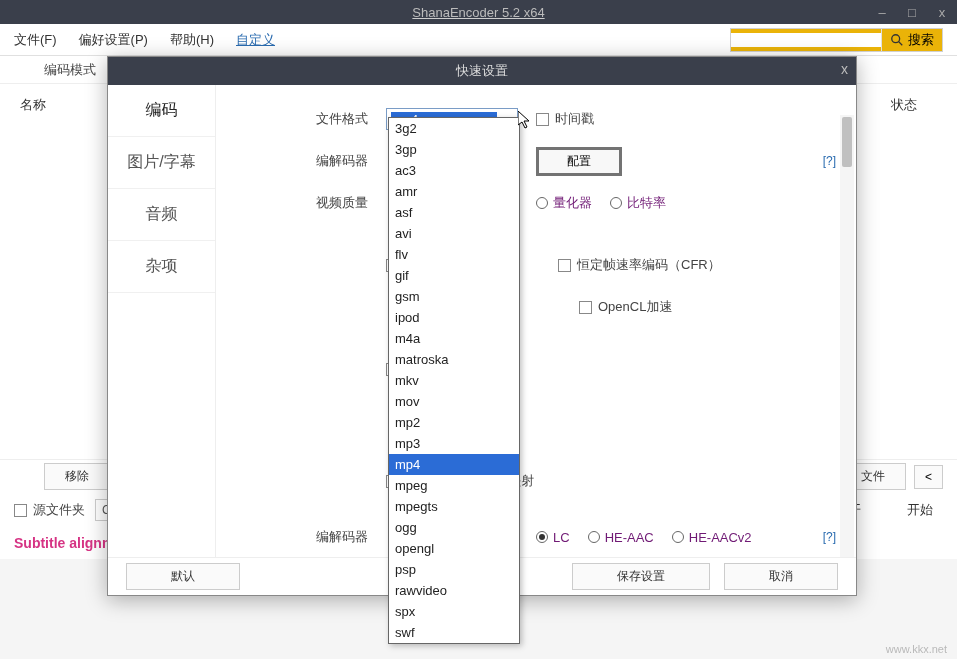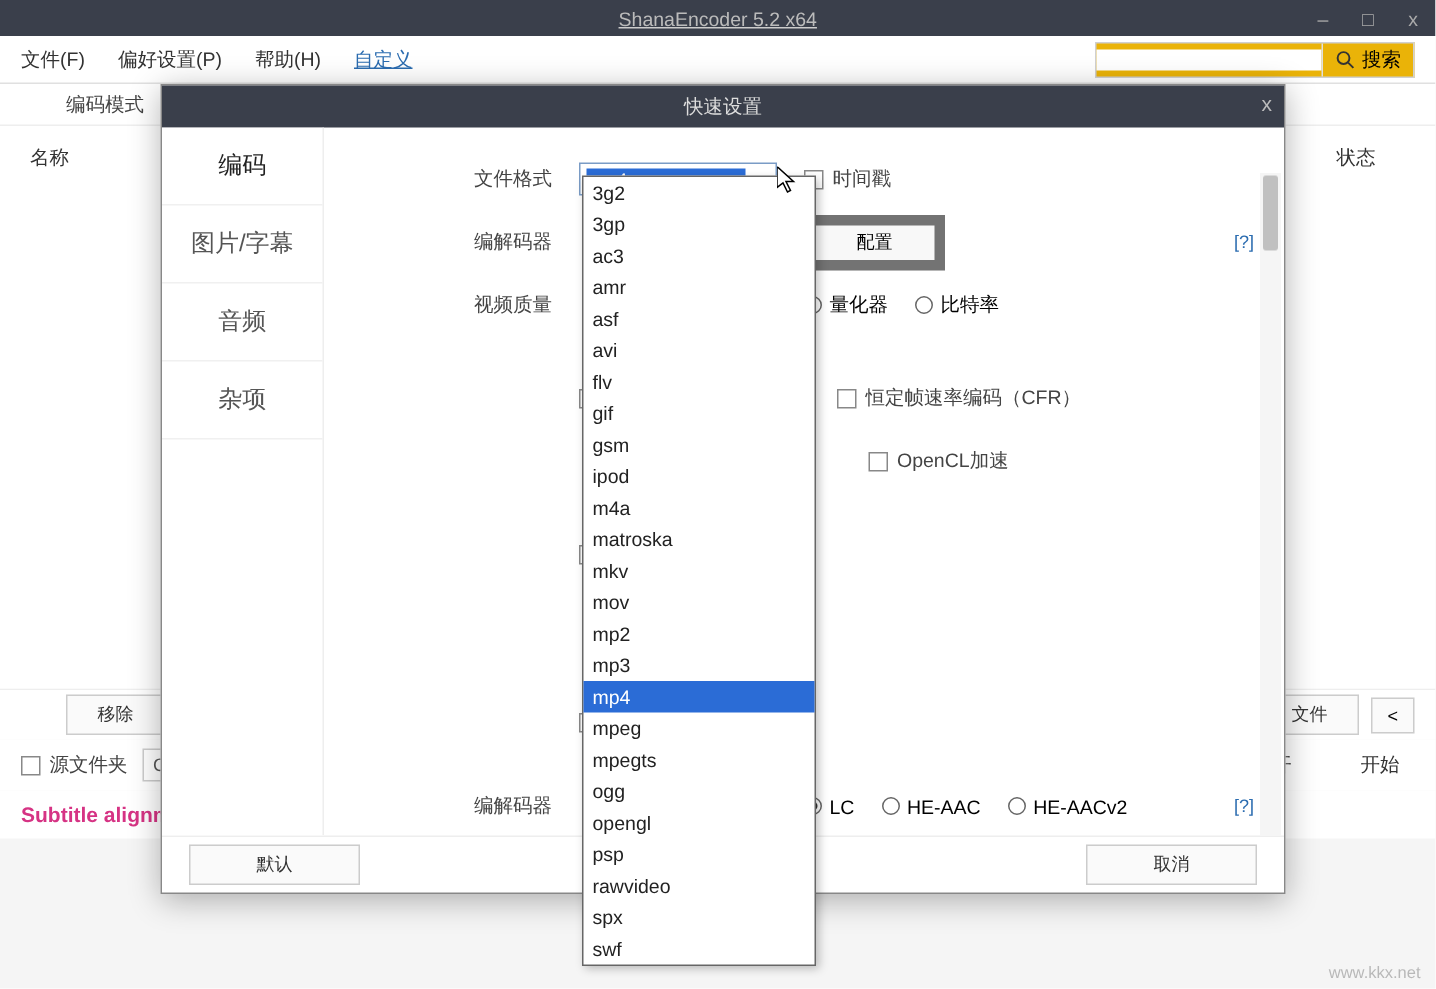--- a/index.html
+++ b/index.html
@@ -55,32 +55,32 @@
 .form-row { display: flex; align-items: center; min-height: 40px; margin-bottom: 2px; }
 .form-label { width: 150px; text-align: right; padding-right: 18px; color: #444; font-size: 13px; }
 .form-field { flex: 1; display: flex; align-items: center; gap: 18px; }
 .select-box { border: 1px solid #7a9cc6; width: 132px; height: 22px; display: flex; align-items: center; padding: 0 4px; position: relative; background: #fff; cursor: pointer; }
 .select-box-value { flex: 1; color: #000; font-size: 13px; }
 .select-box-value.hl { background: #2b6cd6; color: #fff; padding: 0 2px; }
 .select-arrow { width: 16px; font-size: 10px; color: #555; text-align: center; }
 .chk { display: flex; align-items: center; gap: 6px; font-size: 13px; color: #444; }
 .chk-box { width: 13px; height: 13px; border: 1px solid #888; display: inline-flex; align-items: center; justify-content: center; font-size: 10px; cursor: pointer; }
 .chk-box.checked::after { content: "✓"; color: #333; }
-.radio-opt { display: flex; align-items: center; gap: 5px; font-size: 13px; color: #000000; cursor: pointer; }
+.radio-opt { display: flex; align-items: center; gap: 5px; font-size: 13px; color: #701a75; cursor: pointer; }
 .radio-dot { width: 12px; height: 12px; border: 1px solid #666; border-radius: 50%; display: inline-flex; align-items: center; justify-content: center; }
 .radio-dot.on::after { content: ""; width: 6px; height: 6px; background: #333; border-radius: 50%; }
 .help-link { color: #2b6cb0; font-size: 12px; cursor: pointer; margin-left: auto; }
-.cfg-btn { border: 7px solid #737373; background: #f8f8f8; padding: 3px 28px; font-size: 12px; cursor: pointer; }
+.cfg-btn { border: 3px solid #737373; background: #f8f8f8; padding: 3px 28px; font-size: 12px; cursor: pointer; }
 
 .dialog-footer { height: 38px; display: flex; align-items: center; padding: 0 18px; border-top: 1px solid #eee; }
 .dialog-footer .btn { padding: 4px 44px; }
 .dialog-footer .right { margin-left: auto; display: flex; gap: 14px; }
 
 
-.dropdown-list { position: absolute; left: 388px; top: 117px; width: 156px; background: #fff; border: 1px solid #666; z-index: 50; max-height: 540px; box-shadow: 2px 2px 6px rgba(0,0,0,0.25); }
+.dropdown-list { position: absolute; left: 388px; top: 117px; width: 132px; background: #fff; border: 1px solid #666; z-index: 50; max-height: 540px; box-shadow: 2px 2px 6px rgba(0,0,0,0.25); }
 .dropdown-item { padding: 1px 6px; font-size: 13px; color: #222; cursor: pointer; line-height: 19px; }
 .dropdown-item.selected { background: #2b6cd6; color: #fff; }
 
 .cursor { position: absolute; left: 518px; top: 111px; z-index: 60; width: 16px; height: 20px; pointer-events: none; }
 </style>
 </head>
 <body>
 
 <div class="titlebar">
   <span class="titlebar-text">ShanaEncoder 5.2 x64</span>
@@ -273,20 +273,21 @@
       </div>
 
     </div>
     <div class="dialog-scrollbar">
       <div class="dialog-thumb"></div>
     </div>
   </div>
   <div class="dialog-footer">
     <button class="btn">默认</button>
     <div class="right">
+      <button class="btn">保存设置</button>
       <button class="btn">取消</button>
     </div>
   </div>
 </div>
 
 <div class="dropdown-list" id="ddlist">
     <div class="dropdown-item">3g2</div>
     <div class="dropdown-item">3gp</div>
     <div class="dropdown-item">ac3</div>
     <div class="dropdown-item">amr</div>

